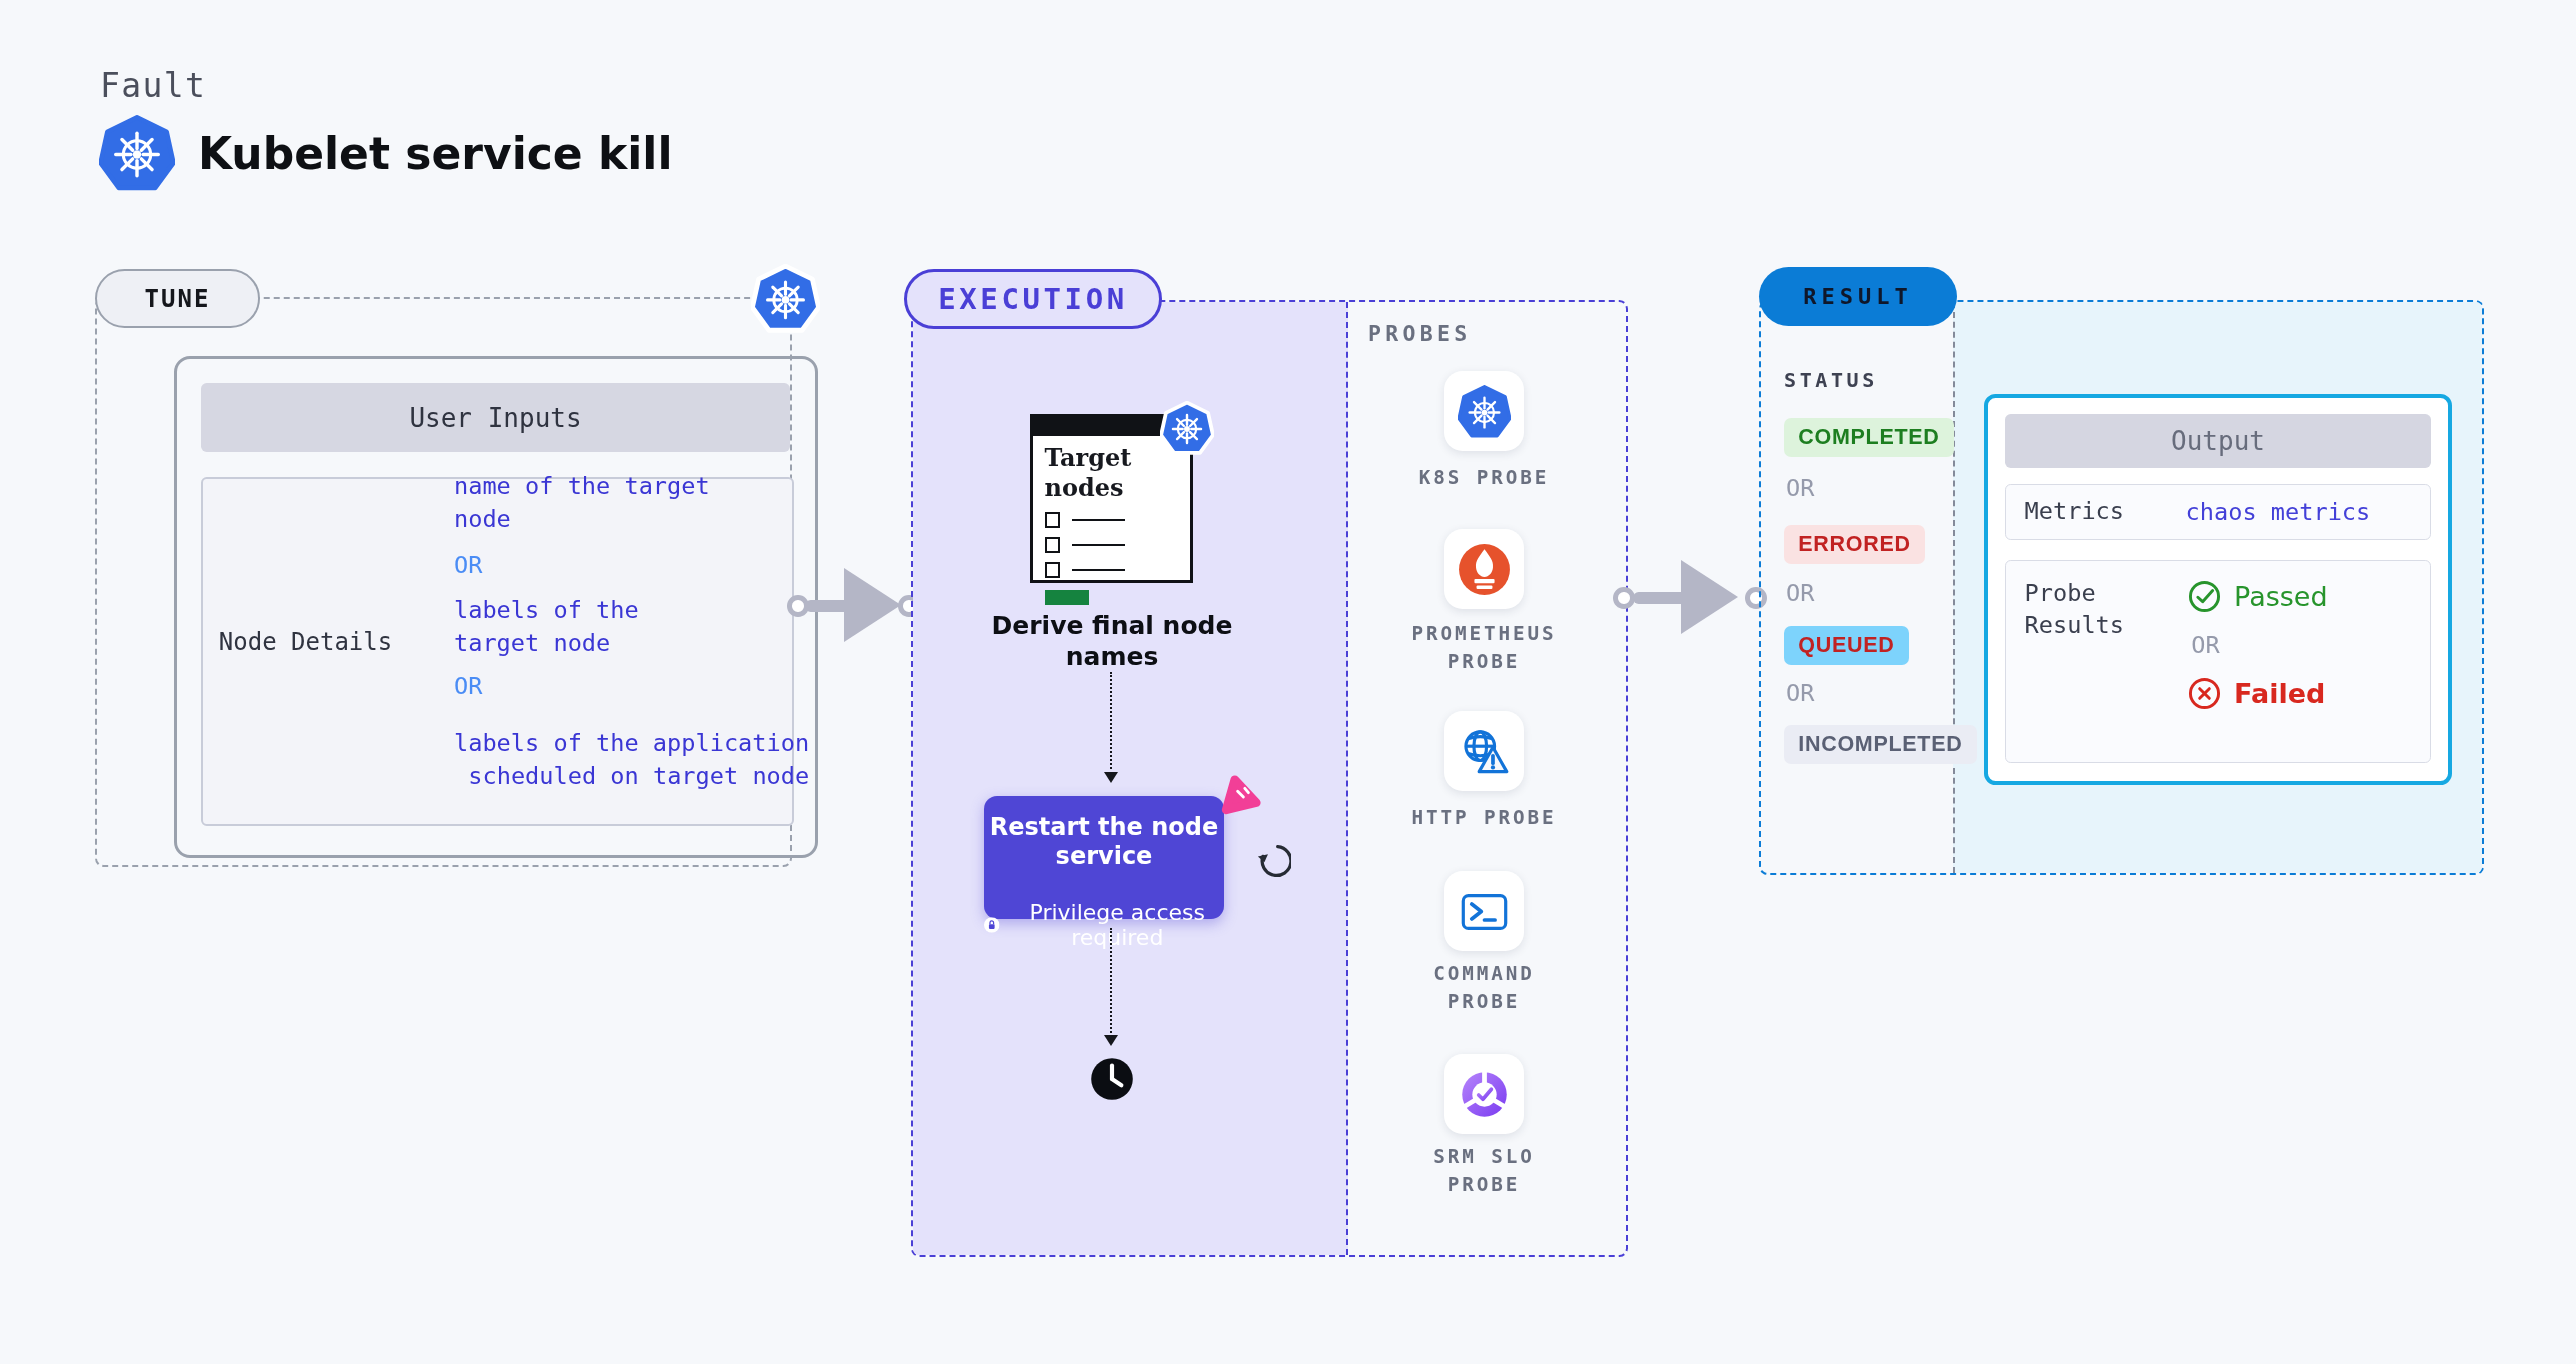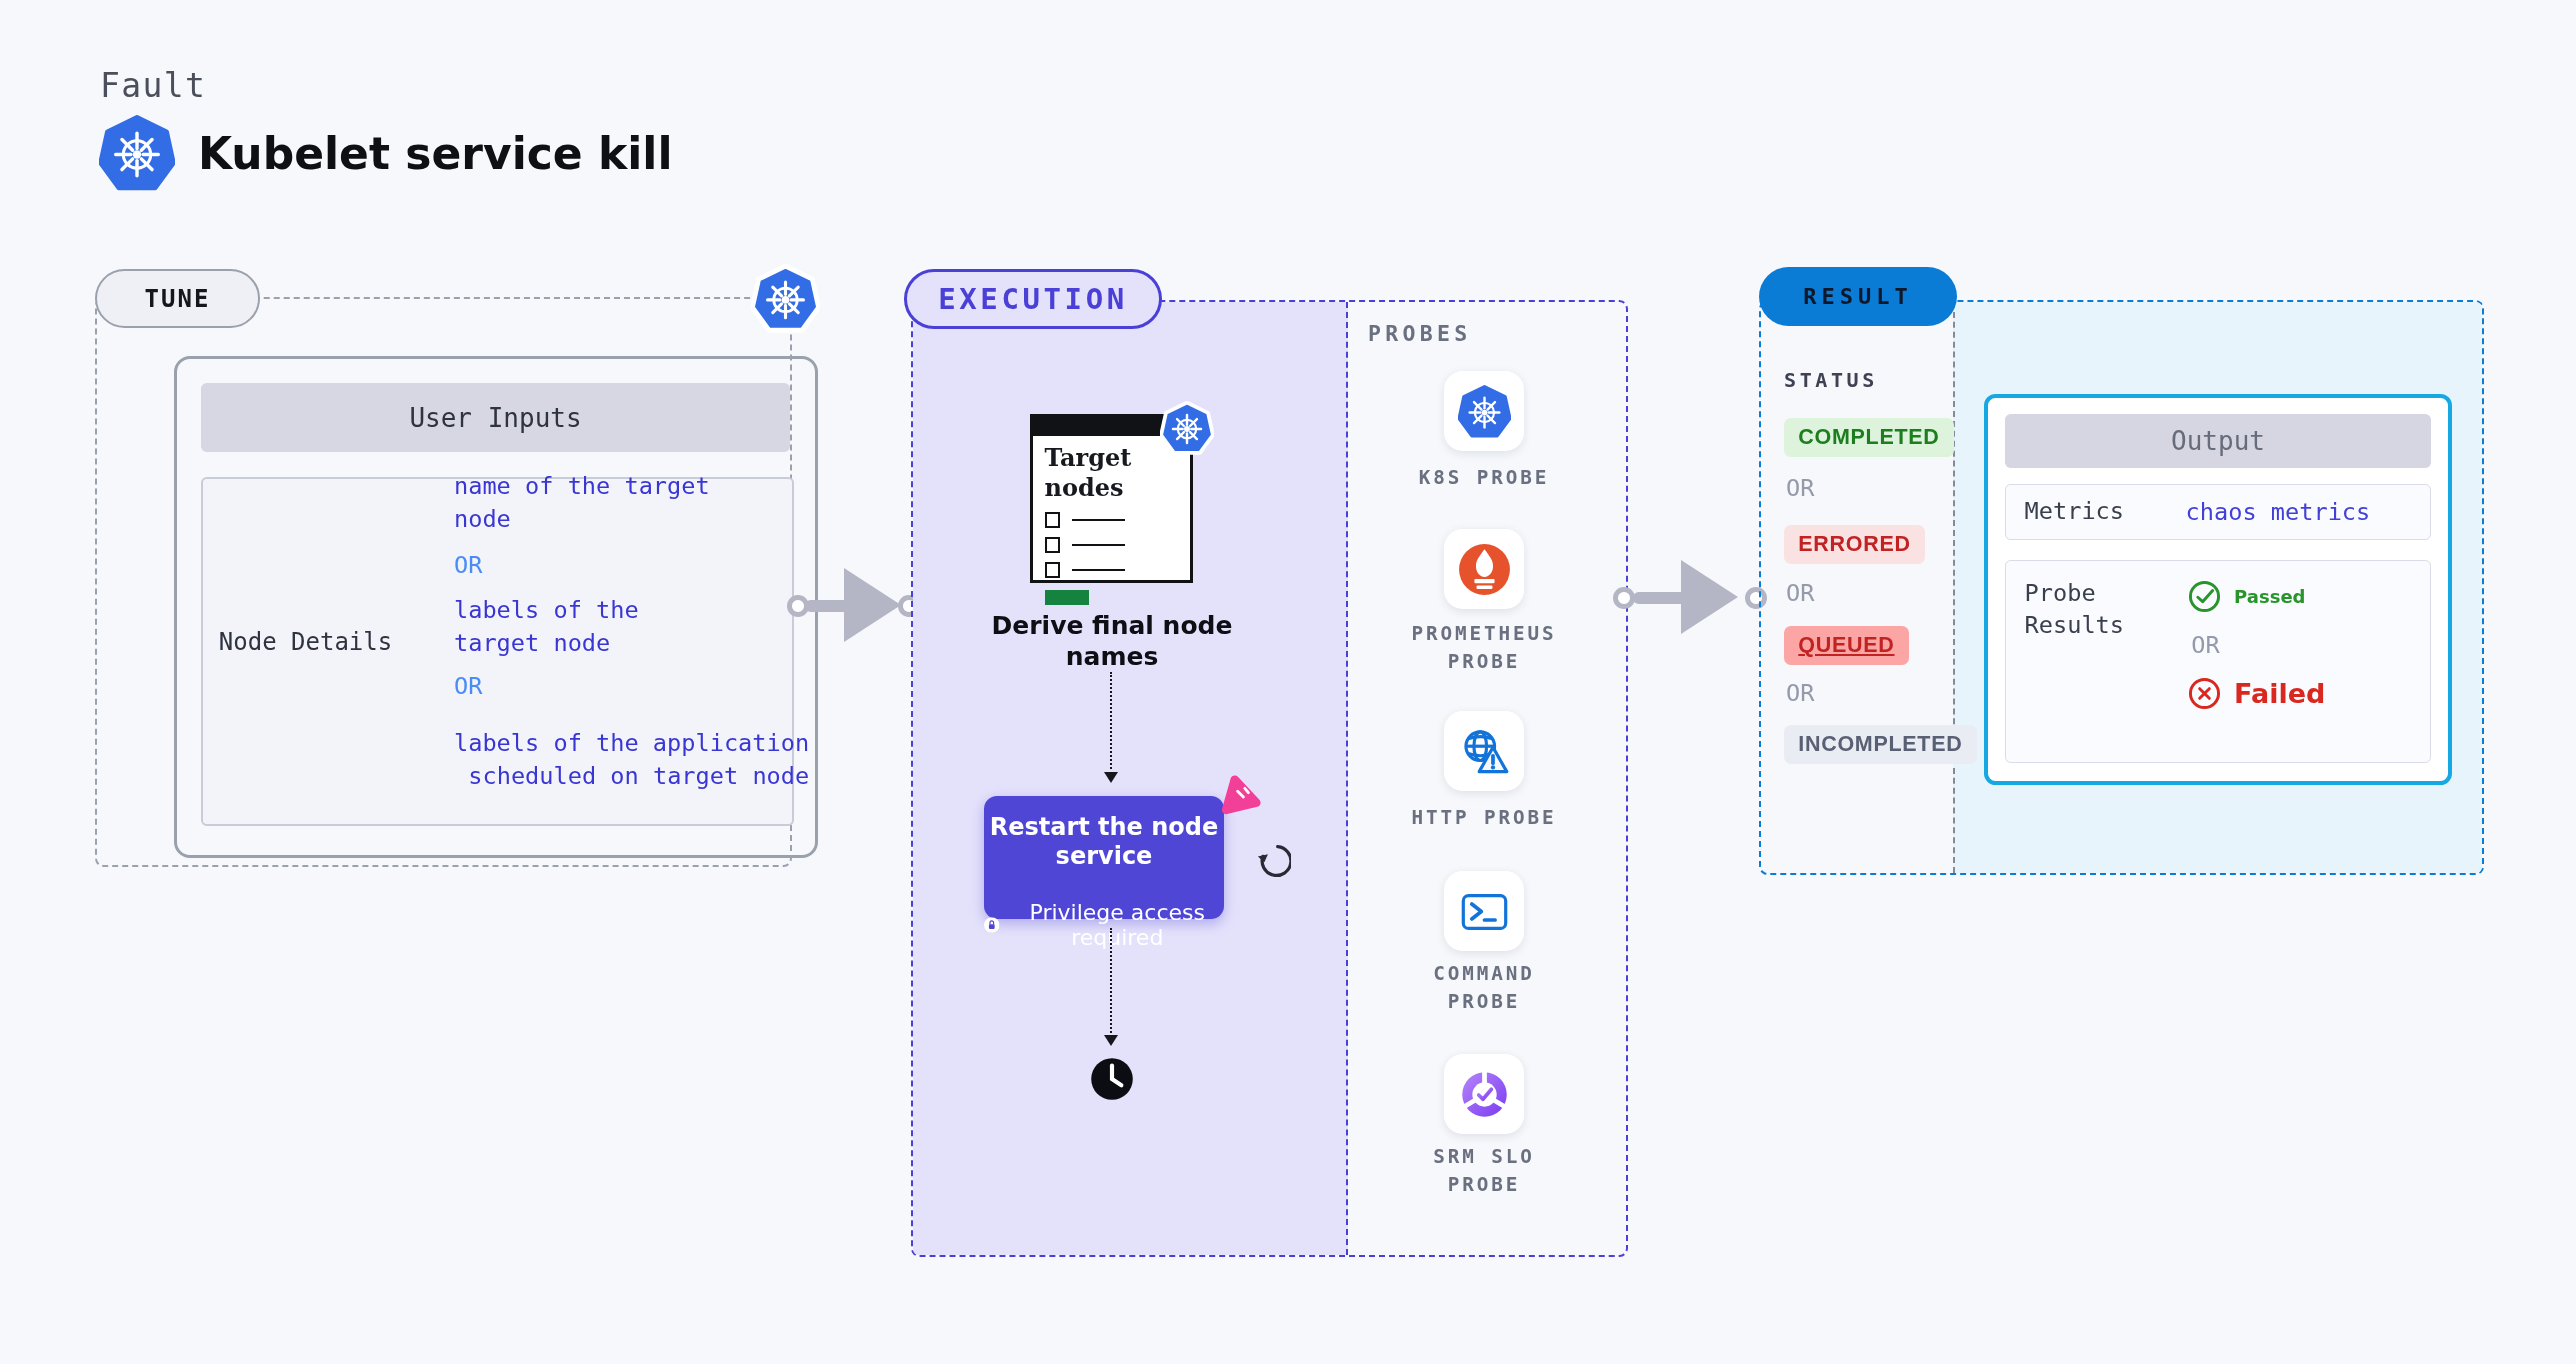--- a/index.html
+++ b/index.html
@@ -65,31 +65,31 @@
   .probes-cap{font-family:"DejaVu Sans Mono",monospace;font-weight:bold;font-size:21.5px;
               letter-spacing:4.3px;color:#6a7080;}
 
   
   .status-cap{font-family:"DejaVu Sans Mono",monospace;font-weight:bold;font-size:20px;
               letter-spacing:3.6px;color:#3e4252;}
   .stbadge{display:inline-block;font-size:21.5px;font-weight:bold;padding:7.2px 14.3px;border-radius:7px;
            font-family:"Liberation Sans",sans-serif;letter-spacing:0.7px;}
   .st-completed{background:#ddf3dc;color:#1d7e20;}
   .st-errored{background:#fae2e2;color:#c12222;}
-  .st-queued{background:#fca5a5;color:#c12222;text-decoration:underline;}
+  .st-queued{background:#7dd3fc;color:#c12222;}
   .st-incompleted{background:#eaecf4;color:#5a6074;}
   .st-or{font-family:"DejaVu Sans Mono",monospace;font-size:23.6px;color:#959aab;}
 
   .out-card{background:#fff;border:4.3px solid #16a8e2;border-radius:11.5px;box-sizing:border-box;}
   .out-head{background:#d5d6e1;border-radius:5.7px;font-family:"DejaVu Sans Mono",monospace;
             font-size:26px;color:#676c7c;}
   .out-row{background:#fafbfe;border:1.4px solid #d9dce6;border-radius:5.7px;box-sizing:border-box;}
   .out-label{font-family:"DejaVu Sans Mono",monospace;font-size:23.6px;color:#3a3f4e;line-height:1.35;}
   .out-value{font-family:"DejaVu Sans Mono",monospace;font-size:23.6px;color:#4340d8;}
-  .passed{font-size:18px;font-weight:bold;color:#27942c;}
+  .passed{font-size:27px;font-weight:normal;color:#27942c;}
   .failed{font-size:27px;font-weight:bold;color:#d8281f;}
 </style>
 </head>
 <body>
 
 <svg width="0" height="0" style="position:absolute">
   <defs>
     <linearGradient id="srmg" x1="0" y1="0" x2="1" y2="1">
       <stop offset="0" stop-color="#b685fb"></stop>
         <stop offset="1" stop-color="#7a3bf0"></stop>

